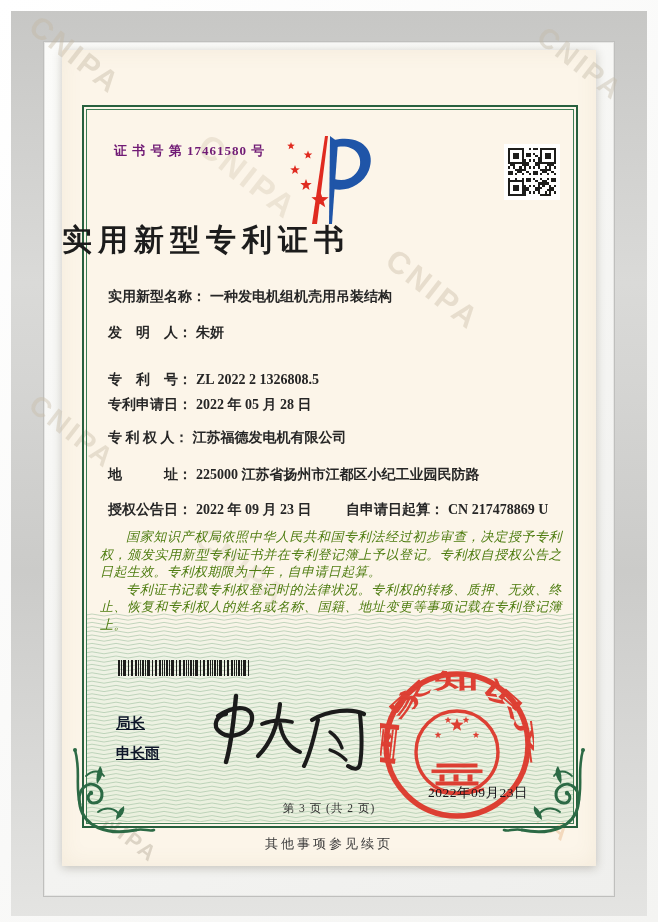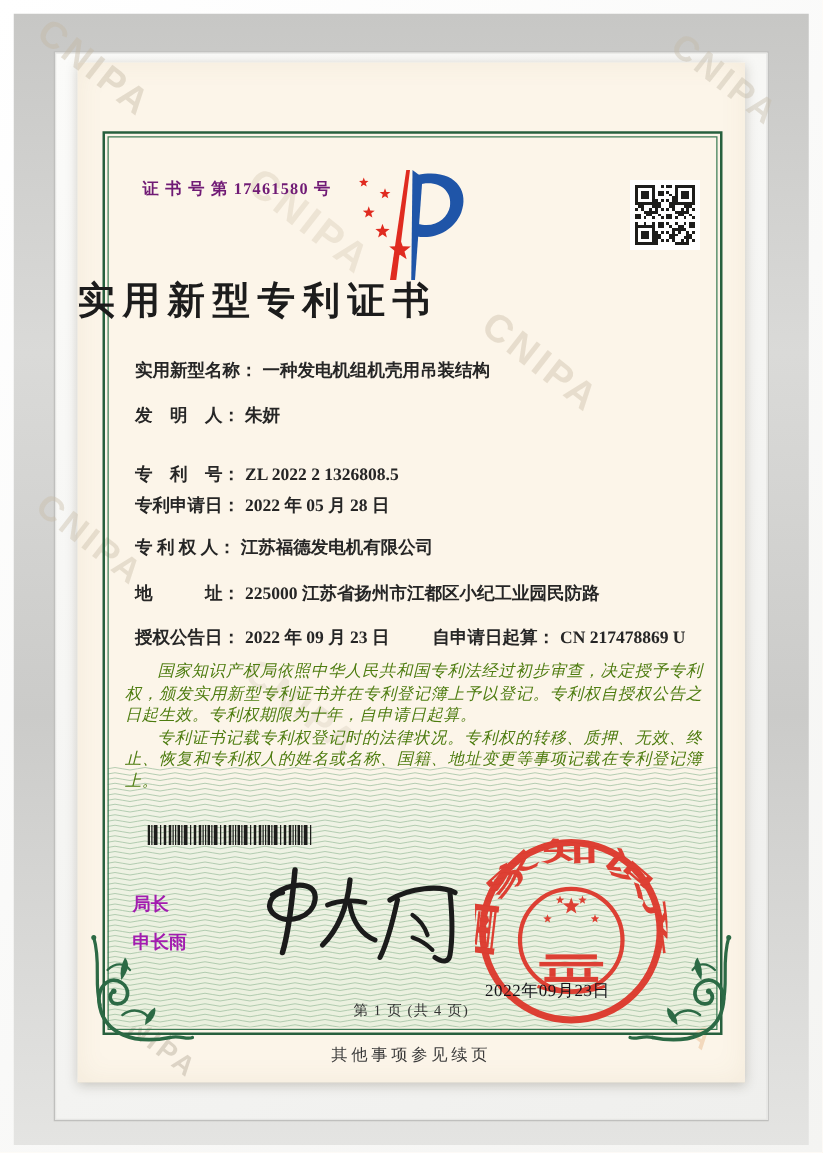--- a/index.html
+++ b/index.html
@@ -55,26 +55,26 @@
   .fvalue{font-weight:600;margin-left:4px;}
   .grant-no{position:absolute;left:238px;top:0;}
 
   
   .legal{position:absolute;left:38px;top:478px;width:462px;z-index:4;color:#4d7c0f;
          font-size:13px;line-height:17.5px;font-style:italic;letter-spacing:.4px;}
   .legal p{margin:0;text-indent:2em;text-align:justify;}
 
   
   .barcode{position:absolute;left:56px;top:610px;width:154px;height:16px;z-index:4;}
-  .signer{position:absolute;left:44px;z-index:4;font-family:"Liberation Sans","DejaVu Sans",sans-serif;
-          font-size:14.5px;font-weight:bold;color:#a21caf;}
+  .signer{position:absolute;left:54px;z-index:4;font-family:"Liberation Sans","DejaVu Sans",sans-serif;
+          font-size:14.5px;font-weight:bold;color:#0f172a;text-decoration:underline;}
   .signer.t1{top:664px;} .signer.t2{top:694px;text-align:right;}
   .signature{position:absolute;left:134px;top:640px;width:178px;height:96px;z-index:5;}
   .seal{position:absolute;left:318px;top:618px;width:154px;height:154px;z-index:5;opacity:.93;}
-  .seal-date{position:absolute;left:326px;top:734px;width:140px;text-align:left;z-index:6;
+  .seal-date{position:absolute;left:326px;top:734px;width:140px;text-align:right;z-index:6;
              font-size:13.5px;color:#15151a;letter-spacing:.5px;}
   .page-info{position:absolute;left:0;top:751px;width:100%;text-align:center;font-size:11.5px;
              color:#333;z-index:4;letter-spacing:1px;}
   .footer-note{position:absolute;left:0;top:785px;width:100%;text-align:center;font-size:13px;
                color:#3a3a3a;z-index:4;letter-spacing:3px;}
 </style>
 </head>
 <body>
 
 <div class="scene">
@@ -451,16 +451,16 @@
         <rect x="52" y="102" width="50" height="2.6"></rect>
         <rect x="60" y="107" width="4" height="6"></rect>
         <rect x="74" y="107" width="4" height="6"></rect>
         <rect x="88" y="107" width="4" height="6"></rect>
         <rect x="56" y="114" width="42" height="3"></rect>
         <path d="M50,121 q27,10 54,0" fill="none" stroke-width="2.4"></path>
       </g>
     </svg>
     <div class="seal-date">2022年09月23日</div>
 
-    <div class="page-info">第 1 页 (共 4 页)</div>
+    <div class="page-info">第 3 页 (共 2 页)</div>
     <div class="footer-note">其他事项参见续页</div>
   </div>
 </div>
 
 </body></html>

